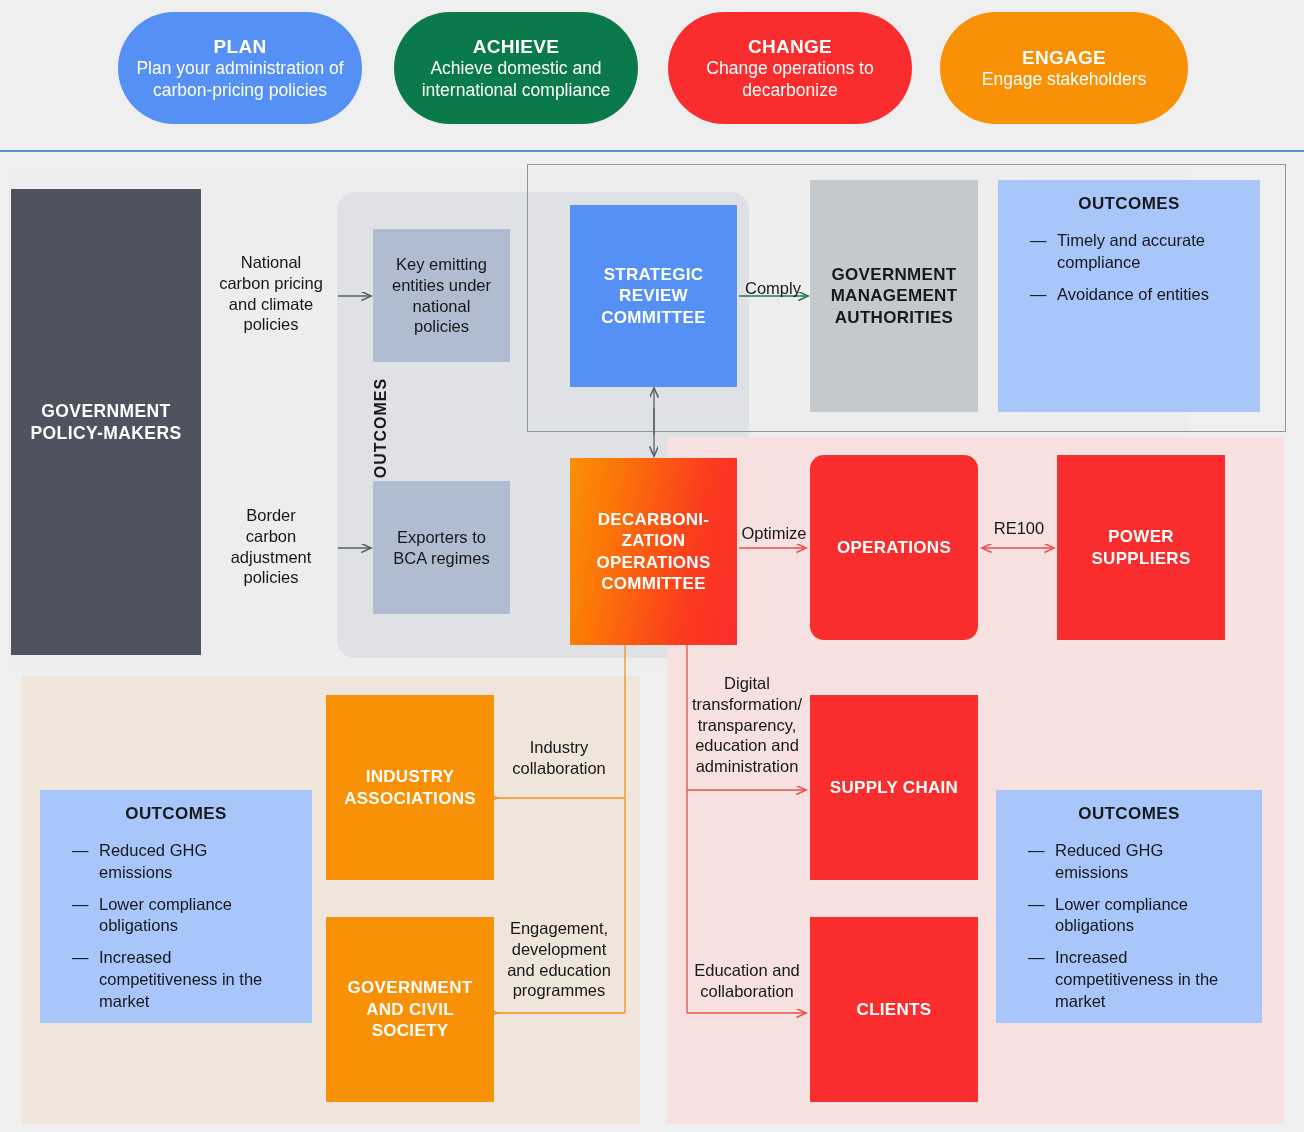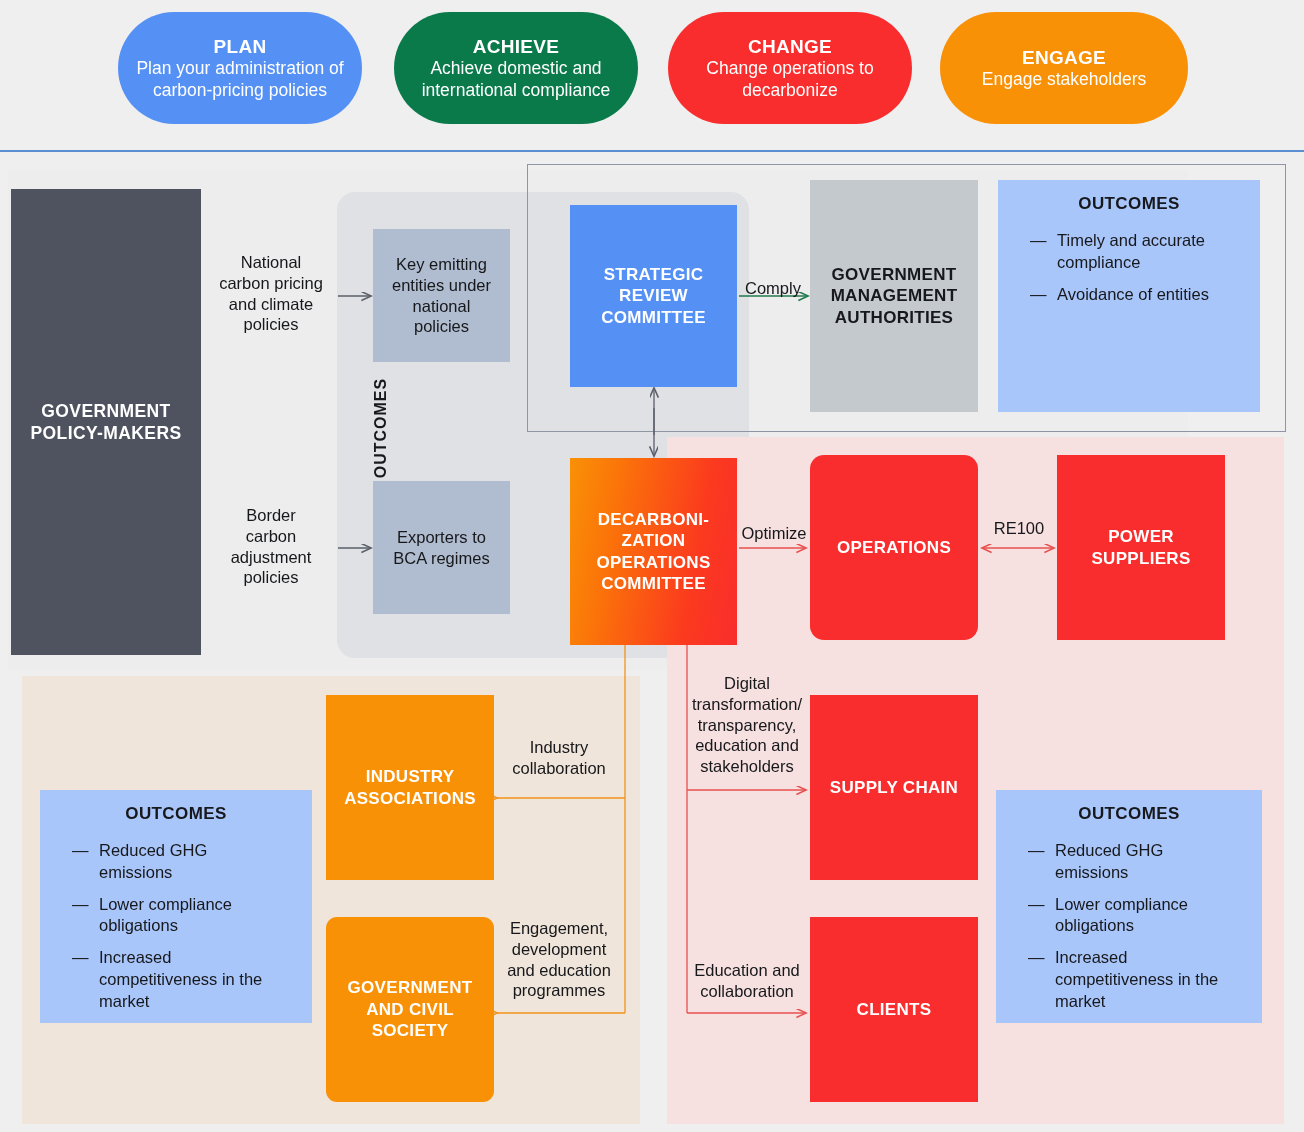--- a/index.html
+++ b/index.html
@@ -228,21 +228,21 @@
   </div>
 
   <div class="node bold" style="left:1057px; top:455px; width:168px; height:185px; background:#f92d2d; color:#fff; font-size:17px; letter-spacing:.3px;">
     <span class="n-txt">POWER SUPPLIERS</span>
   </div>
 
   <div class="node bold" style="left:326px; top:695px; width:168px; height:185px; background:#f99106; color:#fff; font-size:17px; letter-spacing:.3px;">
     <span class="n-txt">INDUSTRY ASSOCIATIONS</span>
   </div>
 
-  <div class="node bold" style="left:326px; top:917px; width:168px; height:185px; background:#f99106; color:#fff; font-size:17px; letter-spacing:.3px;border-radius:11px;">
+  <div class="node bold" style="left:326px; top:917px; width:168px; height:185px; background:#f99106; color:#fff; font-size:17px; letter-spacing:.3px;">
     <span class="n-txt">GOVERNMENT AND CIVIL SOCIETY</span>
   </div>
 
   <div class="node bold" style="left:810px; top:695px; width:168px; height:185px; background:#f92d2d; color:#fff; font-size:17px; letter-spacing:.3px;">
     <span class="n-txt">SUPPLY CHAIN</span>
   </div>
 
   <div class="node bold" style="left:810px; top:917px; width:168px; height:185px; background:#f92d2d; color:#ffffff; font-size:17px; letter-spacing:.3px;">
     <span class="n-txt">CLIENTS</span>
   </div>
@@ -268,21 +268,21 @@
 
   <div class="edge-label" style="left:497px; top:918px; width:124px;">Engagement,
 development
 and education
 programmes</div>
 
   <div class="edge-label" style="left:688px; top:673px; width:118px;">Digital
 transformation/
 transparency,
 education and
-stakeholders</div>
+administration</div>
 
   <div class="edge-label" style="left:688px; top:960px; width:118px;">Education and
 collaboration</div>
 
   <div class="outcomes" style="left:998px; top:180px; width:262px; height:232px;">
     <div class="oc-title">OUTCOMES</div>
     <ul>
       <li>Timely and accurate compliance</li>
       <li>Avoidance of entities</li>
     </ul>

